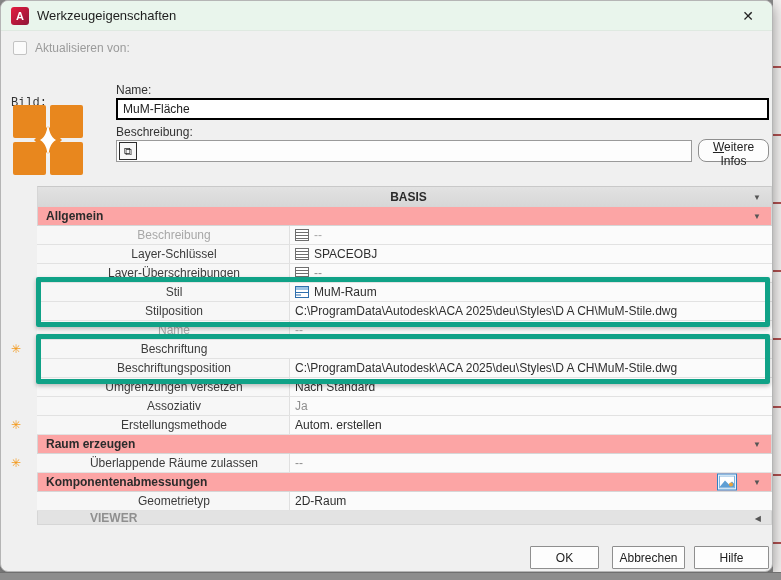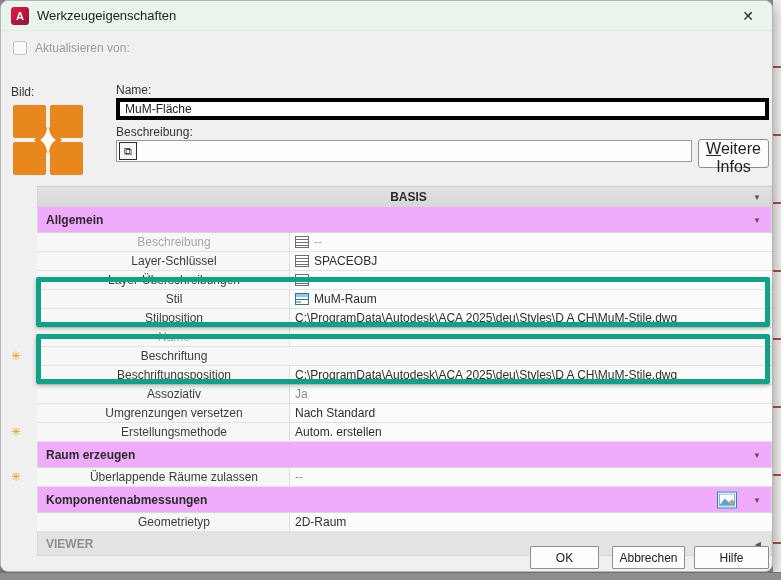--- a/index.html
+++ b/index.html
@@ -19,44 +19,44 @@
     background:linear-gradient(135deg,#e51c3f,#8e1538); color:#fff; font-weight:bold; font-size:11px;
     display:flex; align-items:center; justify-content:center; }
   .win-title { position:absolute; left:36px; top:7px; font-size:13px; color:#1d1d1d; }
   .win-close { position:absolute; right:14px; top:5px; font-size:14px; color:#222; cursor:pointer; padding:2px 4px; }
 
   .update-row { position:absolute; left:12px; top:40px; display:flex; align-items:center; gap:8px; }
   .checkbox { width:14px; height:14px; border:1px solid #c3c3c3; background:#fbfbfb; border-radius:2px; }
   .update-label { font-size:12px; color:#9b9b9b; }
 
   .lbl { position:absolute; font-size:12px; color:#333; }
-  .bild-label { left:10px; top:84px; }
+  .bild-label { left:10px; top:95px;font-family:Liberation Mono, monospace; }
   .name-label { left:115px; top:82px; }
   .desc-label { left:115px; top:124px; }
 
   .mum-logo { position:absolute; left:12px; top:104px; width:70px; height:70px; }
 
-  .name-input { position:absolute; left:115px; top:97px; width:653px; height:22px; border:4px solid #000000;
+  .name-input { position:absolute; left:115px; top:97px; width:653px; height:22px; border:2px solid #000000;
     background:#fff; font-family:"Liberation Sans",sans-serif; font-size:12px; color:#222; padding:0 5px; }
   .desc-input { position:absolute; left:115px; top:139px; width:576px; height:22px; border:1px solid #9a9a9a;
     background:#fdfdfd; display:flex; align-items:center; padding-left:2px; }
   .desc-btn { width:18px; height:18px; border:1px solid #2b2b2b; background:#f7f7f7; font-size:11px;
     display:flex; align-items:center; justify-content:center; color:#222; }
-  .more-info { position:absolute; left:697px; top:138px; width:71px; height:29px; background:#fdfdfd;
-    border:1px solid #8f8f8f; border-radius:3px; font-family:"Liberation Sans",sans-serif; font-size:16px; color:#222; cursor:pointer; }
+  .more-info { position:absolute; left:697px; top:138px; width:71px; height:23px; background:#fdfdfd;
+    border:1px solid #8f8f8f; border-radius:8px; font-family:"Liberation Sans",sans-serif; font-size:12px; color:#222; cursor:pointer; }
   .more-info span { display:block; }
   .more-info span::first-letter { text-decoration:underline; }
 
   .grid { position:absolute; left:36px; top:185px; width:735px; }
-  .g-section { position:relative; height:26px; background:#f0abfc; border:1px solid #d6d6d6; border-top:none;
+  .g-section { position:relative; height:19px; background:#fca5a5; border:1px solid #d6d6d6; border-top:none;
     display:flex; align-items:center; }
   .s-basis { height:21px; background:linear-gradient(#e2e2e2,#d7d7d7); border-top:1px solid #c9c9c9;justify-content:center; }
   .s-label { font-size:12px; font-weight:bold; color:#2b2b2b; padding-left:8px; }
   .chev { position:absolute; right:10px; top:50%; transform:translateY(-50%); font-size:8px; color:#555; cursor:pointer; }
-  .s-viewer { height:24px; background:#e3e3e3; }
+  .s-viewer { height:14px; background:#e3e3e3;padding-left:44px; }
   .s-viewer .s-label { color:#8f8f8f; }
 
   .g-row { position:relative; height:19px; background:#f7f7f7; border-bottom:1px solid #e2e2e2;
     display:flex; align-items:center;text-align:center; }
   .r-label { font-size:12px; color:#3c3c3c; padding-left:22px; width:252px; white-space:nowrap; overflow:hidden; }
   .r-value { flex:1; height:100%; border-left:1px solid #e0e0e0; background:#fbfbfb; display:flex;
     align-items:center; gap:5px; padding-left:5px; font-size:12px; color:#2f2f2f; white-space:nowrap; overflow:hidden; }
   .g-row.disabled .r-label, .g-row.disabled .r-value { color:#a8a8a8; }
   .dim { color:#8f8f8f; }
   .star { position:absolute; left:-26px; top:2px; font-size:12px; color:#f39a1e; }
@@ -210,30 +210,30 @@
     </div>
 
     <div class="g-row">
       <span class="r-label">Beschriftungsposition</span>
       <span class="r-value">
           <span>C:\ProgramData\Autodesk\ACA 2025\deu\Styles\D A CH\MuM-Stile.dwg</span>
         </span>
     </div>
 
     <div class="g-row">
+      <span class="r-label">Umgrenzungen versetzen</span>
+      <span class="r-value">
+          <span>Nach Standard</span>
+        </span>
+    </div>
+
+    <div class="g-row">
       <span class="r-label">Assoziativ</span>
       <span class="r-value">
           <span class="dim">Ja</span>
-        </span>
-    </div>
-
-    <div class="g-row">
-      <span class="r-label">Umgrenzungen versetzen</span>
-      <span class="r-value">
-          <span>Nach Standard</span>
         </span>
     </div>
 
     <div class="g-row">
       <span class="star">✳</span>
       <span class="r-label">Erstellungsmethode</span>
       <span class="r-value">
           <span>Autom. erstellen</span>
         </span>
     </div>

